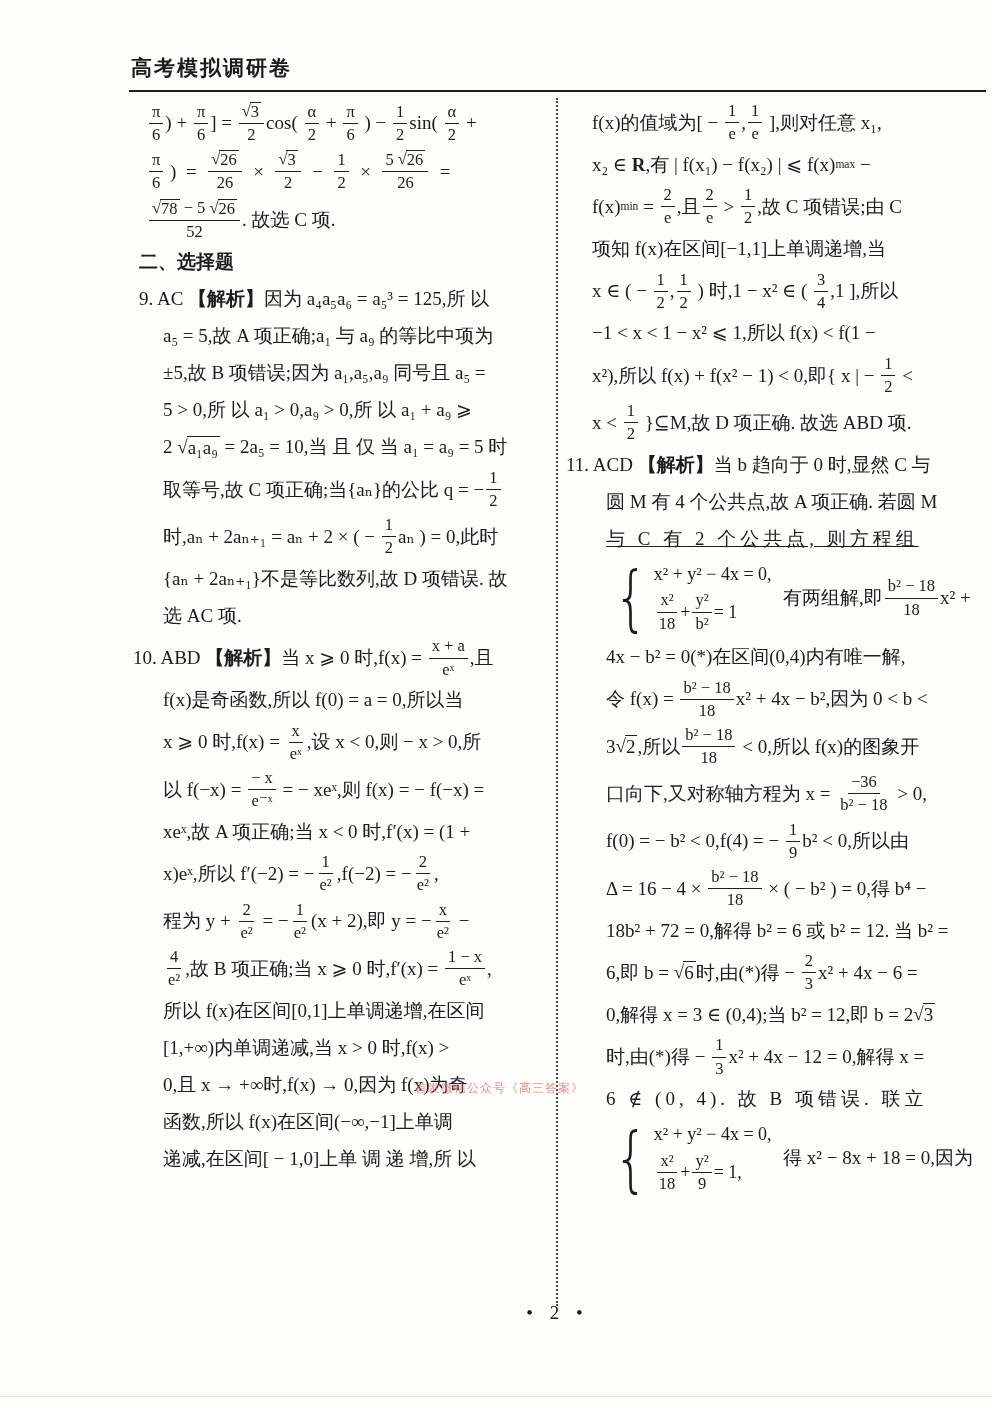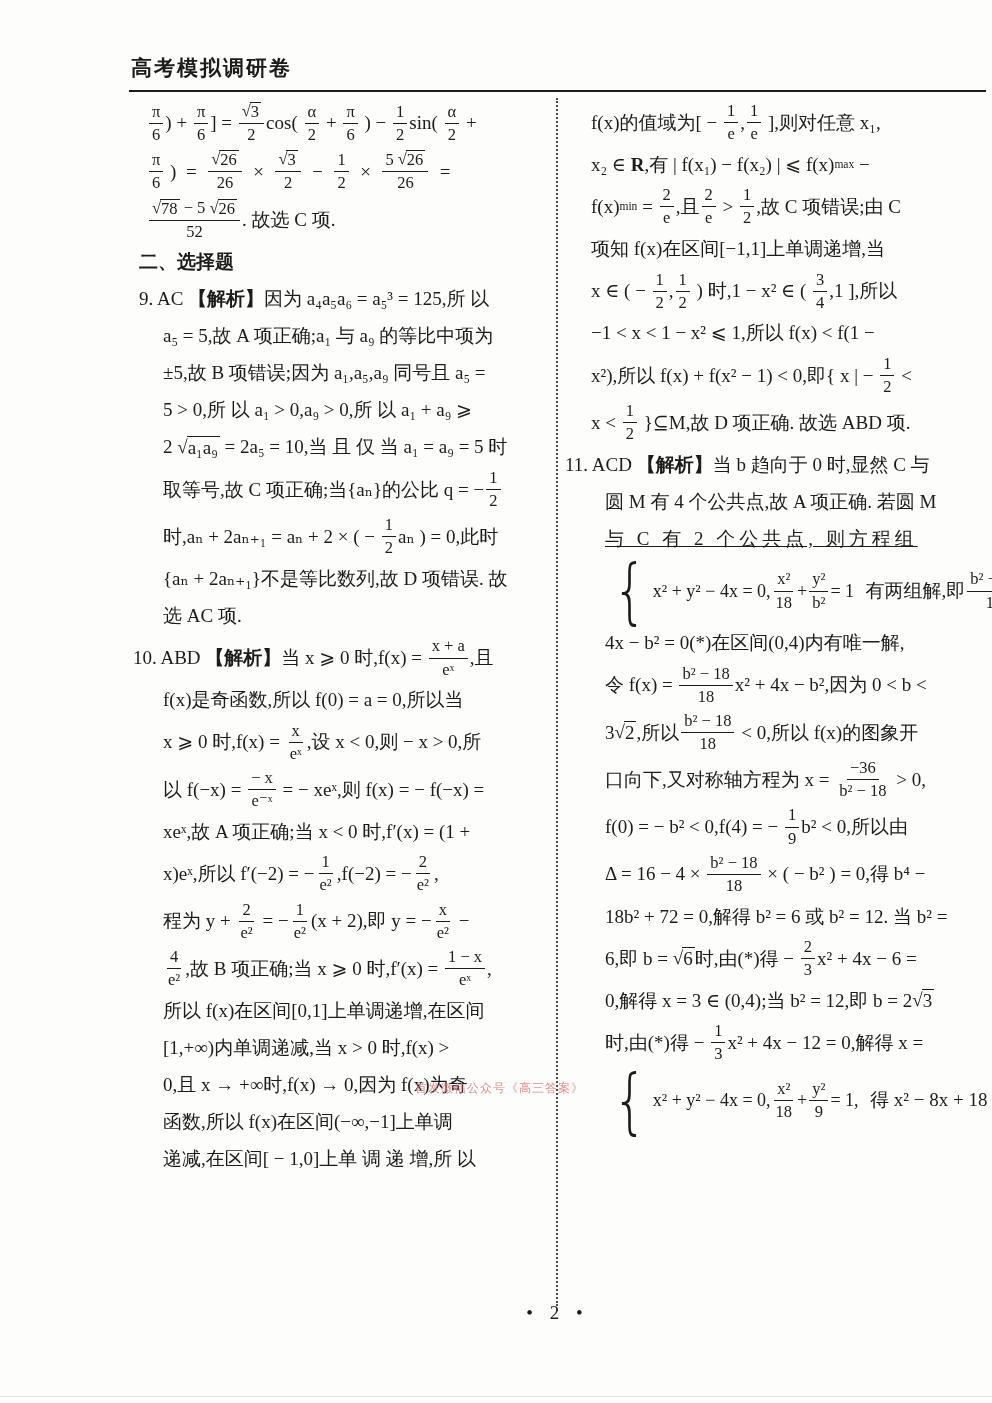--- a/index.html
+++ b/index.html
@@ -51,21 +51,21 @@
   .sqrt .rad{border-top:1.5px solid #1c1c1c;padding:0 2px 0 1px;}
   sub.small-sub{font-size:11.5px;}
   .bold{font-weight:bold;}
   .cases{display:inline-flex;align-items:center;margin:3px 2px;}
   .cases .brace{
     font-family:"DejaVu Sans",sans-serif;
     font-size:72px;font-weight:100;line-height:0.85;
     transform:scaleX(.75);
     margin-right:0px;
   }
-  .cases .rows{display:flex;flex-direction:row;justify-content:center;}
+  .cases .rows{display:flex;flex-direction:column;justify-content:center;}
   .cases .row{display:flex;align-items:center;min-height:28px;white-space:pre;font-size:18px;}
   .watermark{
     position:absolute;left:415px;top:1080px;
     font-size:12px;color:rgba(224,122,118,.85);
     letter-spacing:1px;z-index:5;
     font-family:Liberation Sans, sans-serif;
   }
   .footer{
     position:absolute;left:129px;top:1302px;width:857px;
     text-align:center;font-size:19px;letter-spacing:6px;
@@ -129,20 +129,21 @@
         <div class="line" style="padding-left: 40px;">4x − b² = 0(*)在区间(0,4)内有唯一解,</div>
         <div class="line" style="padding-left: 40px;">令 f(x) = <span class="frac"><span class="num">b² − 18</span><span class="den">18</span></span>x² + 4x − b²,因为 0 &lt; b &lt;</div>
         <div class="line" style="padding-left: 40px; text-align: center;">3<span class="sqrt"><span class="sign">√</span><span class="rad">2</span></span>,所以<span class="frac"><span class="num">b² − 18</span><span class="den">18</span></span> &lt; 0,所以 f(x)的图象开</div>
         <div class="line" style="padding-left: 40px;">口向下,又对称轴方程为 x = <span class="frac"><span class="num">−36</span><span class="den">b² − 18</span></span> &gt; 0,</div>
         <div class="line" style="padding-left: 40px;">f(0) = − b² &lt; 0,f(4) = − <span class="frac"><span class="num">1</span><span class="den">9</span></span>b² &lt; 0,所以由</div>
         <div class="line" style="padding-left: 40px;">Δ = 16 − 4 × <span class="frac"><span class="num">b² − 18</span><span class="den">18</span></span> × ( − b² ) = 0,得 b⁴ −</div>
         <div class="line" style="padding-left: 40px;">18b² + 72 = 0,解得 b² = 6 或 b² = 12. 当 b² =</div>
         <div class="line" style="padding-left: 40px;">6,即 b = <span class="sqrt"><span class="sign">√</span><span class="rad">6</span></span>时,由(*)得 − <span class="frac"><span class="num">2</span><span class="den">3</span></span>x² + 4x − 6 =</div>
         <div class="line" style="padding-left: 40px;">0,解得 x = 3 ∈ (0,4);当 b² = 12,即 b = 2<span class="sqrt"><span class="sign">√</span><span class="rad">3</span></span></div>
         <div class="line" style="padding-left: 40px;">时,由(*)得 − <span class="frac"><span class="num">1</span><span class="den">3</span></span>x² + 4x − 12 = 0,解得 x =</div>
+        <div class="line" style="padding-left: 40px; letter-spacing: 4px;">6 ∉ (0, 4). 故 B 项错误. 联立</div>
         <div class="line" style="padding-left: 40px;"><span class="cases"><span class="brace">{</span><span class="rows"><span class="row">x² + y² − 4x = 0,</span><span class="row"><span class="frac"><span class="num">x²</span><span class="den">18</span></span>+<span class="frac"><span class="num">y²</span><span class="den">9</span></span>= 1,</span></span></span>  得 x² − 8x + 18 = 0,因为</div>
       </div>
   </div>
 
   <div class="watermark">首发微信公众号《高三答案》</div>
 
   <div class="footer">•  2  •</div>
 
   <div class="bottom-edge"></div>
 </div>

